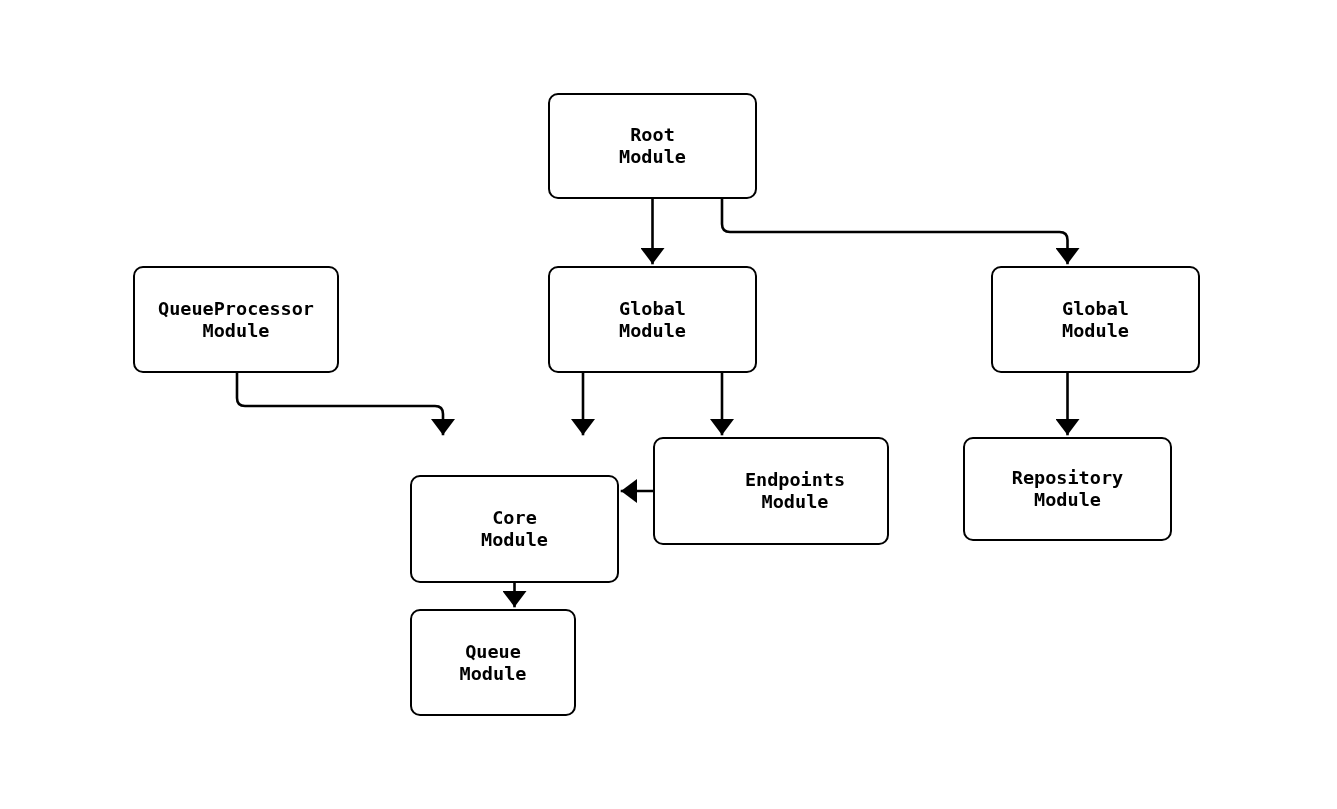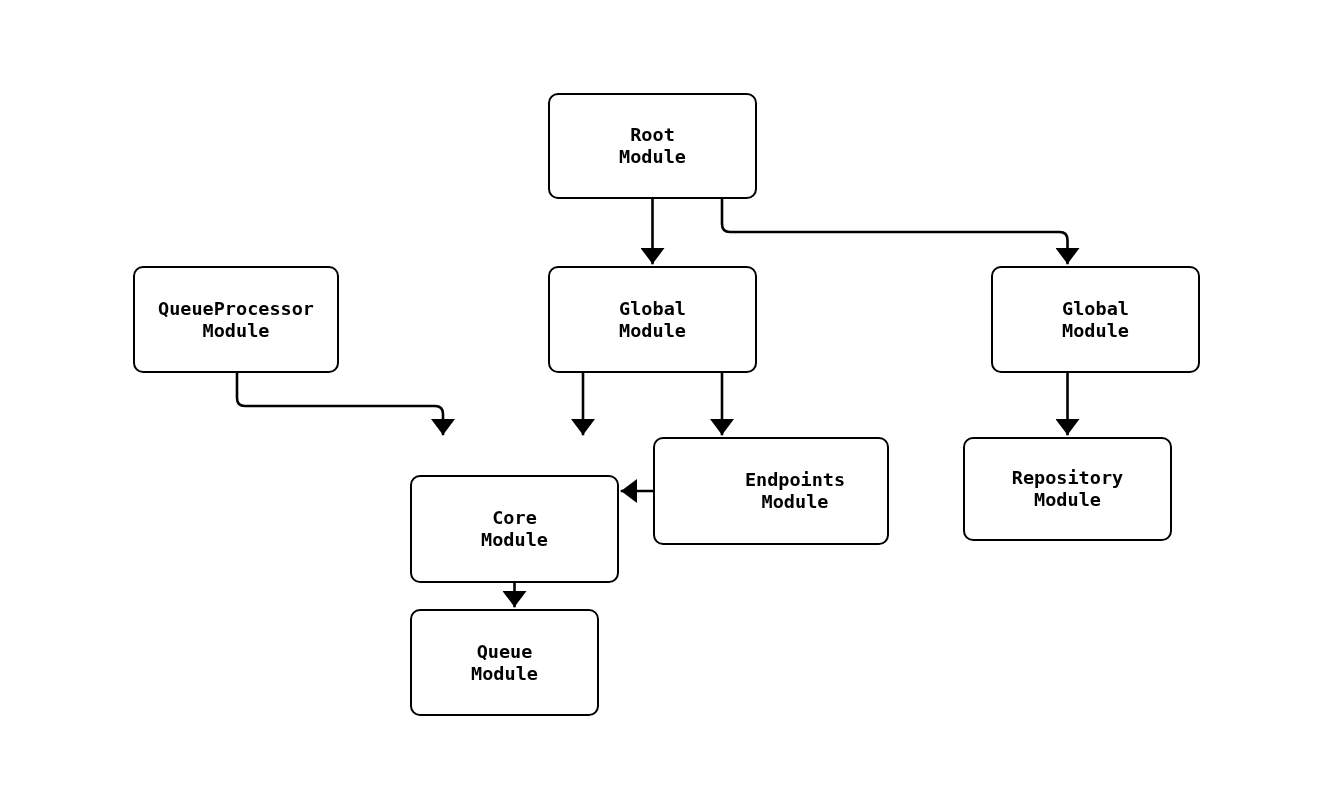--- a/index.html
+++ b/index.html
@@ -47,21 +47,21 @@
   }
   .node span { display: block; white-space: nowrap; }
   
   #node-root          { left: 548px;  top: 93px;  width: 209px; height: 106px; }
   #node-queueprocessor{ left: 133px;  top: 266px; width: 206px; height: 107px; }
   #node-server        { left: 548px;  top: 266px; width: 209px; height: 107px; }
   #node-global        { left: 963px;  top: 266px; width: 209px; height: 107px; margin-left: 28px; }
   #node-core          { left: 410px;  top: 437px; width: 209px; height: 108px; margin-top: 38px; }
   #node-endpoints     { left: 653px;  top: 437px; width: 236px; height: 108px; padding-left: 48px; }
   #node-repository    { left: 963px;  top: 437px; width: 209px; height: 104px; }
-  #node-queue         { left: 410px;  top: 609px; width: 189px; height: 107px; }
+  #node-queue         { left: 410px;  top: 609px; width: 166px; height: 107px; }
 </style>
 </head>
 <body>
 
 <div class="canvas">
 
   <svg class="edges-layer" width="1337" height="809" viewBox="0 0 1337 809" xmlns="http://www.w3.org/2000/svg">
     <defs>
       <marker id="arrowhead" markerUnits="userSpaceOnUse" markerWidth="16" markerHeight="24" viewBox="0 0 16 24" refX="15" refY="12" orient="auto">
         <path d="M0,0 L16,12 L0,24 Z" fill="#000000"></path>

